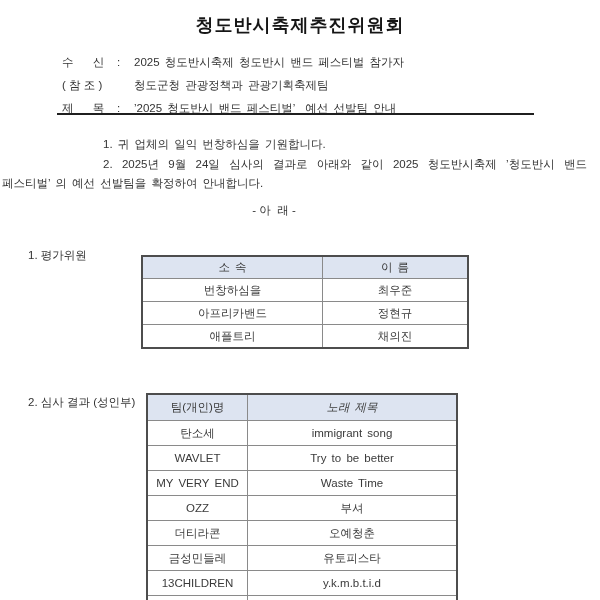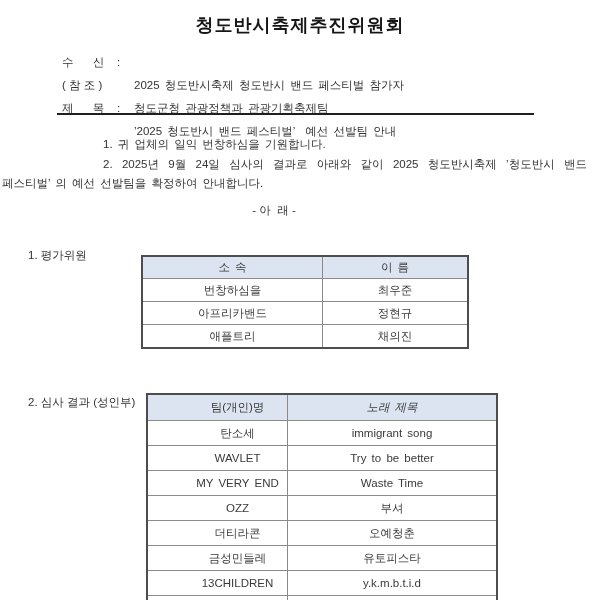--- a/index.html
+++ b/index.html
@@ -13,21 +13,21 @@
     position:absolute; top:9px; left:0; width:600px;
     text-align:center; margin:0;
     font-family:"Liberation Serif", "DejaVu Serif", serif;
     font-weight:bold; font-size:18px; line-height:32px;
     color:#161616; letter-spacing:1px;
   }
   .hdr { position:absolute; left:62px; top:51px; }
   .hdr-row { display:flex; height:23px; line-height:23px; white-space:pre; color:#333; }
   .hdr-label { display:inline-block; width:55px; }
   .hdr-colon { display:inline-block; width:17px; }
-  .hdr-value { white-space:pre; word-spacing:2px;margin-top:23px; }
+  .hdr-value { white-space:pre; word-spacing:2px; }
   .rule { position:absolute; left:57px; top:113px; width:477px; height:2px; background:#1f1f1f; }
 
   .para { position:absolute; line-height:15px; white-space:pre; word-spacing:2px; color:#333;text-align:center; }
   .para-1  { left:103px; top:137px; }
   .para-2a { left:103px; top:157px; width:484px; white-space:normal;
              text-align:justify; text-align-last:justify; }
   .para-2b { left:2px; top:176px; }
 
   .below-label { position:absolute; left:0; top:203px; width:548px; text-align:center;
                  white-space:pre; color:#333; }
@@ -45,21 +45,21 @@
 
   .table-1 { left:141px; top:255px; width:323px; }
   .table-1 th { height:21px; }
   .table-1 td { height:22px; }
   .table-1 .c1 { width:179px; }
   .table-1 .c2 { width:144px; }
 
   .table-2 { left:146px; top:393px; width:307px; }
   .table-2 th { height:25px; }
   .table-2 td { height:24px; }
-  .table-2 .c1 { width:99px;padding-left:40px; }
+  .table-2 .c1 { width:99px; }
   .table-2 .c2 { width:208px; }
 </style>
 </head>
 <body>
 
 <div class="page">
 
   <h1 class="doc-title">청도반시축제추진위원회</h1>
 
   <div class="hdr">

